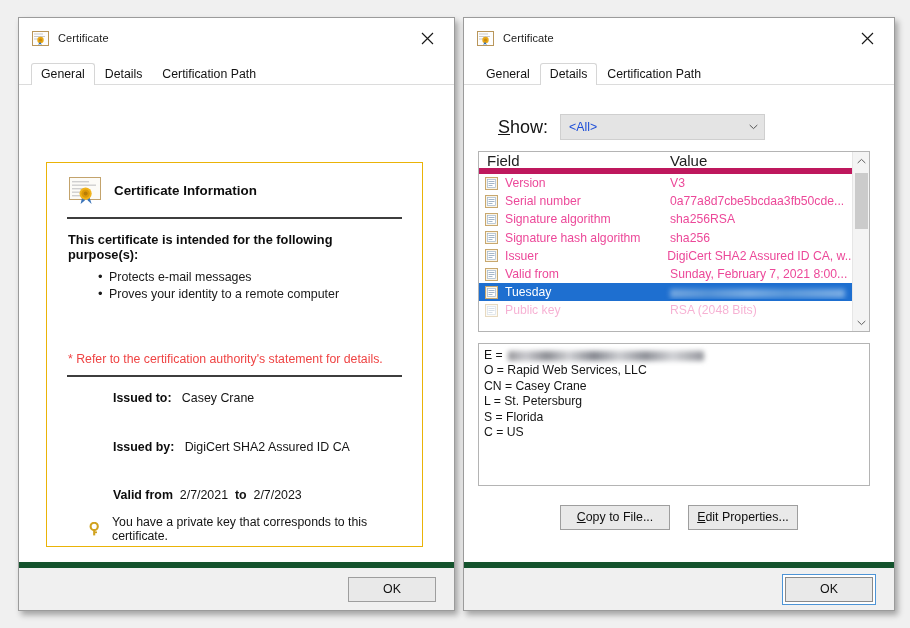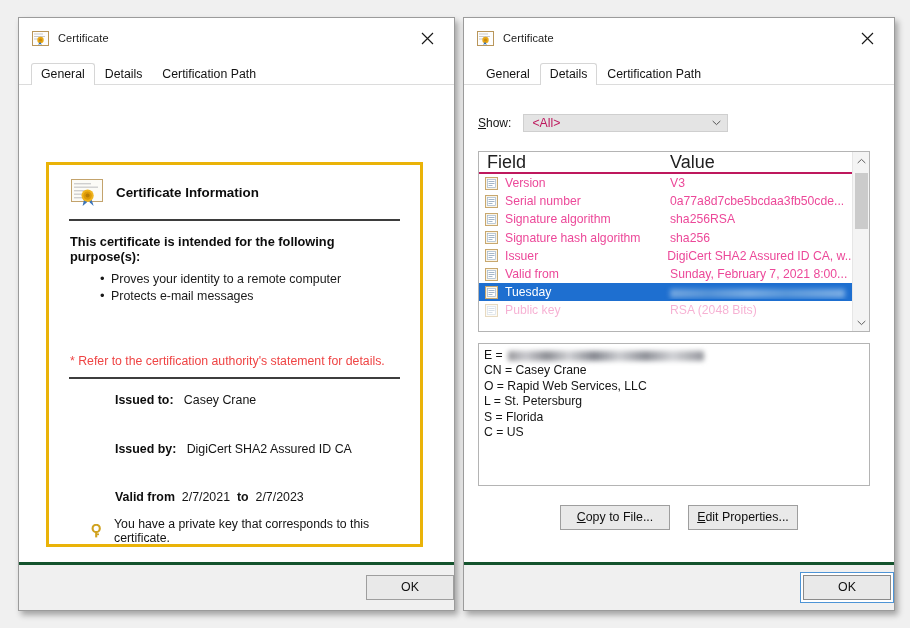--- a/index.html
+++ b/index.html
@@ -79,22 +79,23 @@
   .pagebody {
     flex: 1 1 auto;
     background: #ffffff;
     position: relative;
     padding: 0;
     overflow: hidden;
   }
   .footer {
     flex: 0 0 48px; height: 48px;
     background: #f0f0f0;
-    border-top: 3px solid #14532d;
+    border-top: 6px solid #14532d;
     display: flex; align-items: center; justify-content: flex-end;
+    padding-right: 18px;
   }
 
   
   .btn {
     background: #e9e9e9;
     border: 1px solid #9e9e9e;
     font-size: 12.4px;
     color: #101010;
     height: 25px;
     padding: 0 14px;
@@ -111,21 +112,21 @@
     display: inline-block;
   }
   .btn-focus > .btn { border-color: #8a8a8a; }
   .ok-wide { width: 88px; padding: 0; }
   .u { text-decoration: underline; text-underline-offset: 1px; }
 
   
   .cert-panel {
     position: absolute;
     left: 27px; top: 77px; width: 377px; height: 385px;
-    border: 3px solid #eab308;
+    border: 1px solid #eab308;
     background: #ffffff;
     padding: 0 18px;
   }
   .cert-head {
     display: flex; align-items: center;
     height: 54px;
     padding-left: 4px;
   }
   .cert-icon { width: 32px; height: 27px; position: relative; margin-right: 13px; flex: 0 0 32px; }
   .cert-head-title { font-size: 13.4px; font-weight: bold; color: #0d0d0d; }
@@ -161,47 +162,47 @@
     display: flex; align-items: center;
     font-size: 12.3px; color: #141414;
   }
   .key-icon { width: 14px; height: 14px; position: relative; margin-right: 9px; flex: 0 0 14px; }
 
   
   .show-row {
     position: absolute; left: 14px; top: 29px;
     display: flex; align-items: center;
   }
-  .show-label { font-size: 12px; color: #141414; margin-right: 12px; }
+  .show-label { font-size: 18px; color: #141414; margin-right: 12px; margin-left: 20px; }
   .combo {
-    width: 205px; height: 18px;
+    width: 205px; height: 26px;
     background: #e4e4e4;
     border: 1px solid #cfcfcf;
     display: flex; align-items: center;
     padding: 0 6px 0 8px;
-    font-size: 12.3px; color: #be185d;
+    font-size: 12.3px; color: #1d4ed8;
     cursor: default;
   }
   .combo-value { flex: 1 1 auto; }
   .combo-arrow { color: #4a4a4a; font-size: 9px; line-height: 1; }
 
   .listbox {
     position: absolute; left: 14px; top: 66px;
     width: 392px; height: 181px;
     border: 1px solid #b4b4b4;
     background: #ffffff;
     display: flex;
     overflow: hidden;
   }
   .listcols { flex: 1 1 auto; position: relative; overflow: hidden; }
   .hdr {
     display: flex; height: 22px; align-items: center;
-    border-bottom: 2px solid #be185d;
-    background: #ffffff;
-    font-size: 18px; color: #202020;
+    border-bottom: 6px solid #be185d;
+    background: #ffffff;
+    font-size: 15px; color: #202020;
   }
   .hdr .c1 { width: 184px; padding-left: 8px; }
   .hdr .c2 { flex: 1 1 auto; padding-left: 7px; }
   .rowlist { position: relative; }
   .row {
     display: flex; align-items: center; height: 18.2px;
     font-size: 12.2px; color: #ec4899;
     cursor: default;
   }
   .row .c1 { width: 184px; display: flex; align-items: center; padding-left: 6px; }
@@ -327,22 +328,22 @@
             </svg>
           </span>
           <span class="cert-head-title">Certificate Information</span>
         </div>
 
         <div class="rule"></div>
 
         <div class="purpose-title">This certificate is intended for the following purpose(s):</div>
 
         <ul class="purpose-list">
+          <li>Protects e-mail messages</li>
           <li>Proves your identity to a remote computer</li>
-          <li>Protects e-mail messages</li>
         </ul>
 
         <div class="refer-note">* Refer to the certification authority's statement for details.</div>
         <div class="rule2"></div>
 
         <div class="kv kv-issued-to">
           <span class="k">Issued to:</span>
           &nbsp;&nbsp;<span>Casey Crane</span>
         </div>
 
@@ -544,22 +545,22 @@
           <div class="sb-arrow">
             <svg width="9" height="6" viewBox="0 0 9 6">
                 <path d="M0.7 1 L4.5 4.6 L8.3 1" stroke="#5f5f5f" stroke-width="1" fill="none"></path>
               </svg>
           </div>
         </div>
       </div>
 
       <div class="detailbox" id="detail-box">
           <div>E = <span class="blur-email"></span></div>
+          <div>O = Rapid Web Services, LLC</div>
           <div>CN = Casey Crane</div>
-          <div>O = Rapid Web Services, LLC</div>
           <div>L = St. Petersburg</div>
           <div>S = Florida</div>
           <div>C = US</div>
         </div>
 
       <div class="detail-btns">
         <div class="btn"><span class="u">C</span>opy to File...</div>
         <div class="btn"><span class="u">E</span>dit Properties...</div>
       </div>
 

